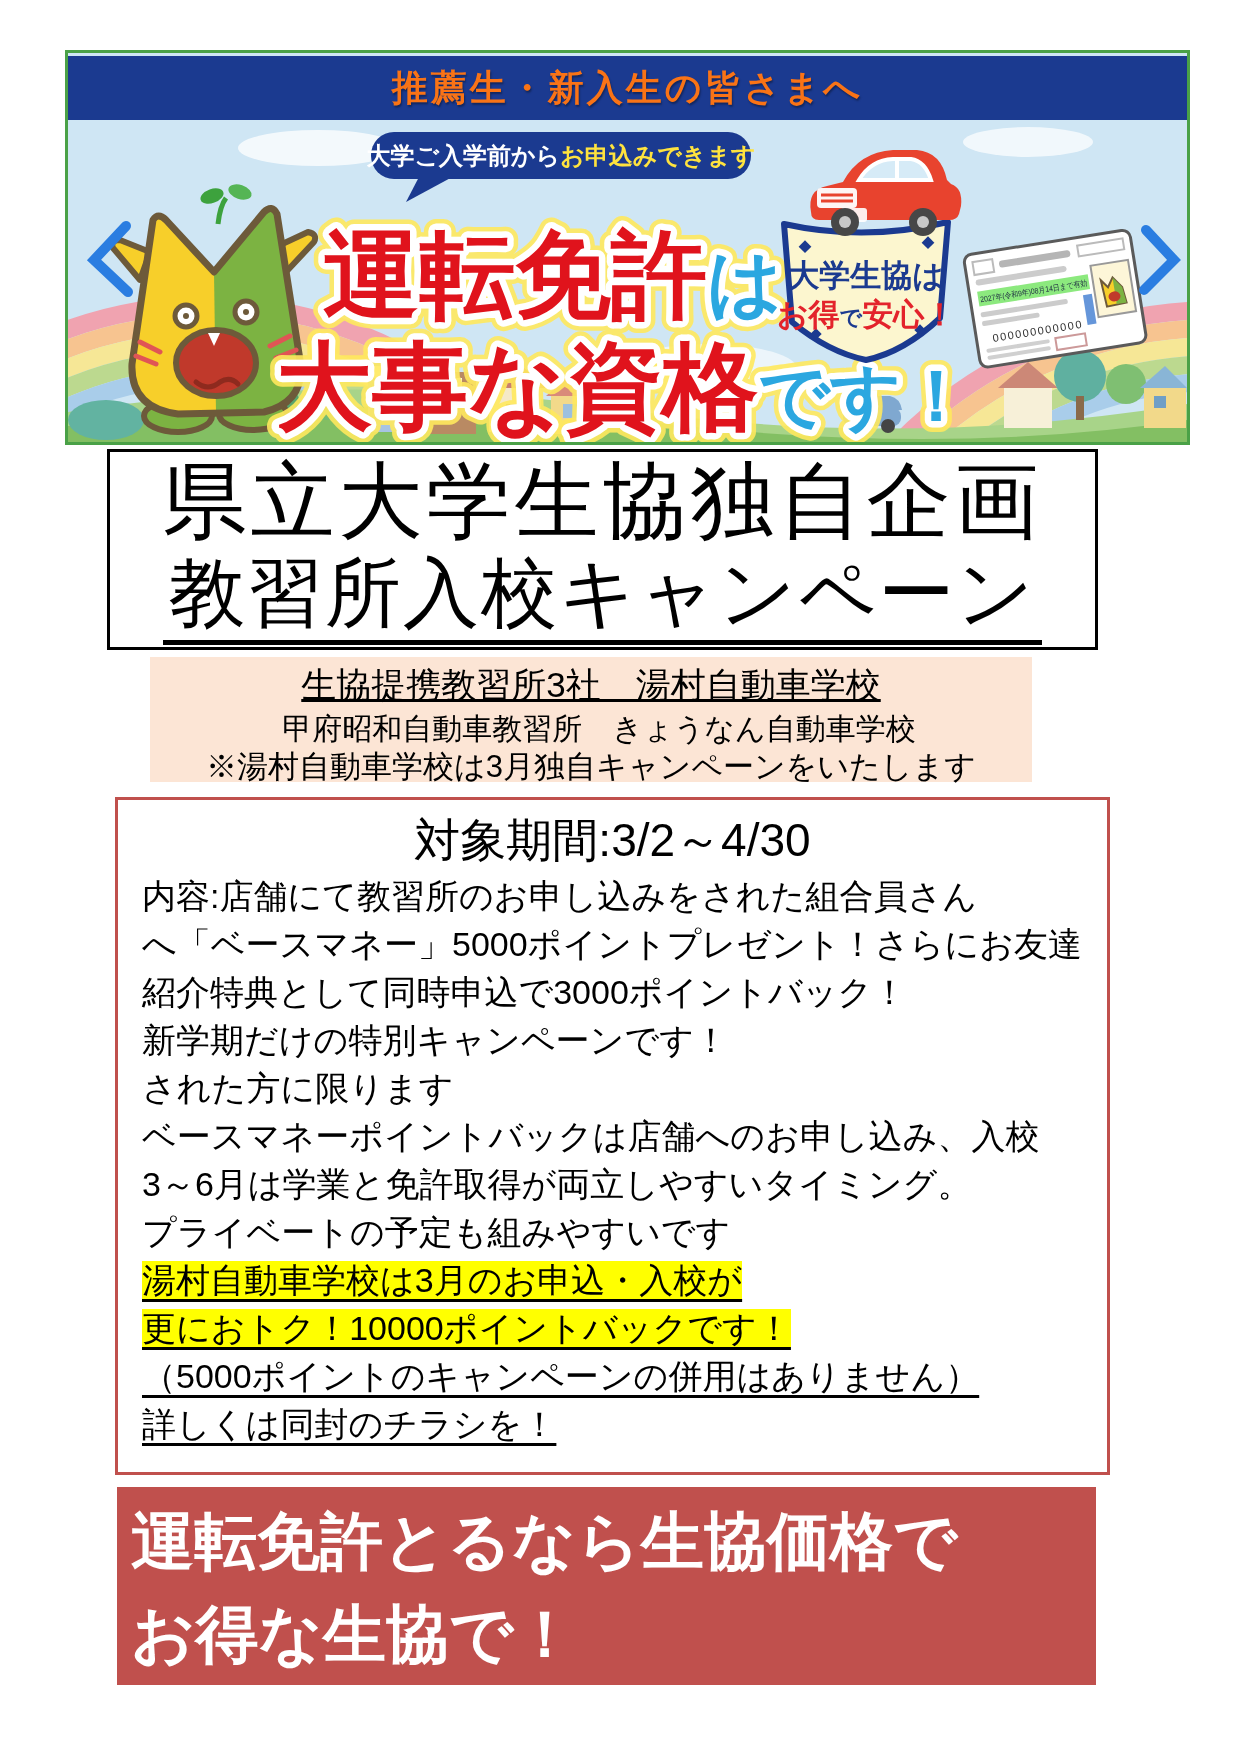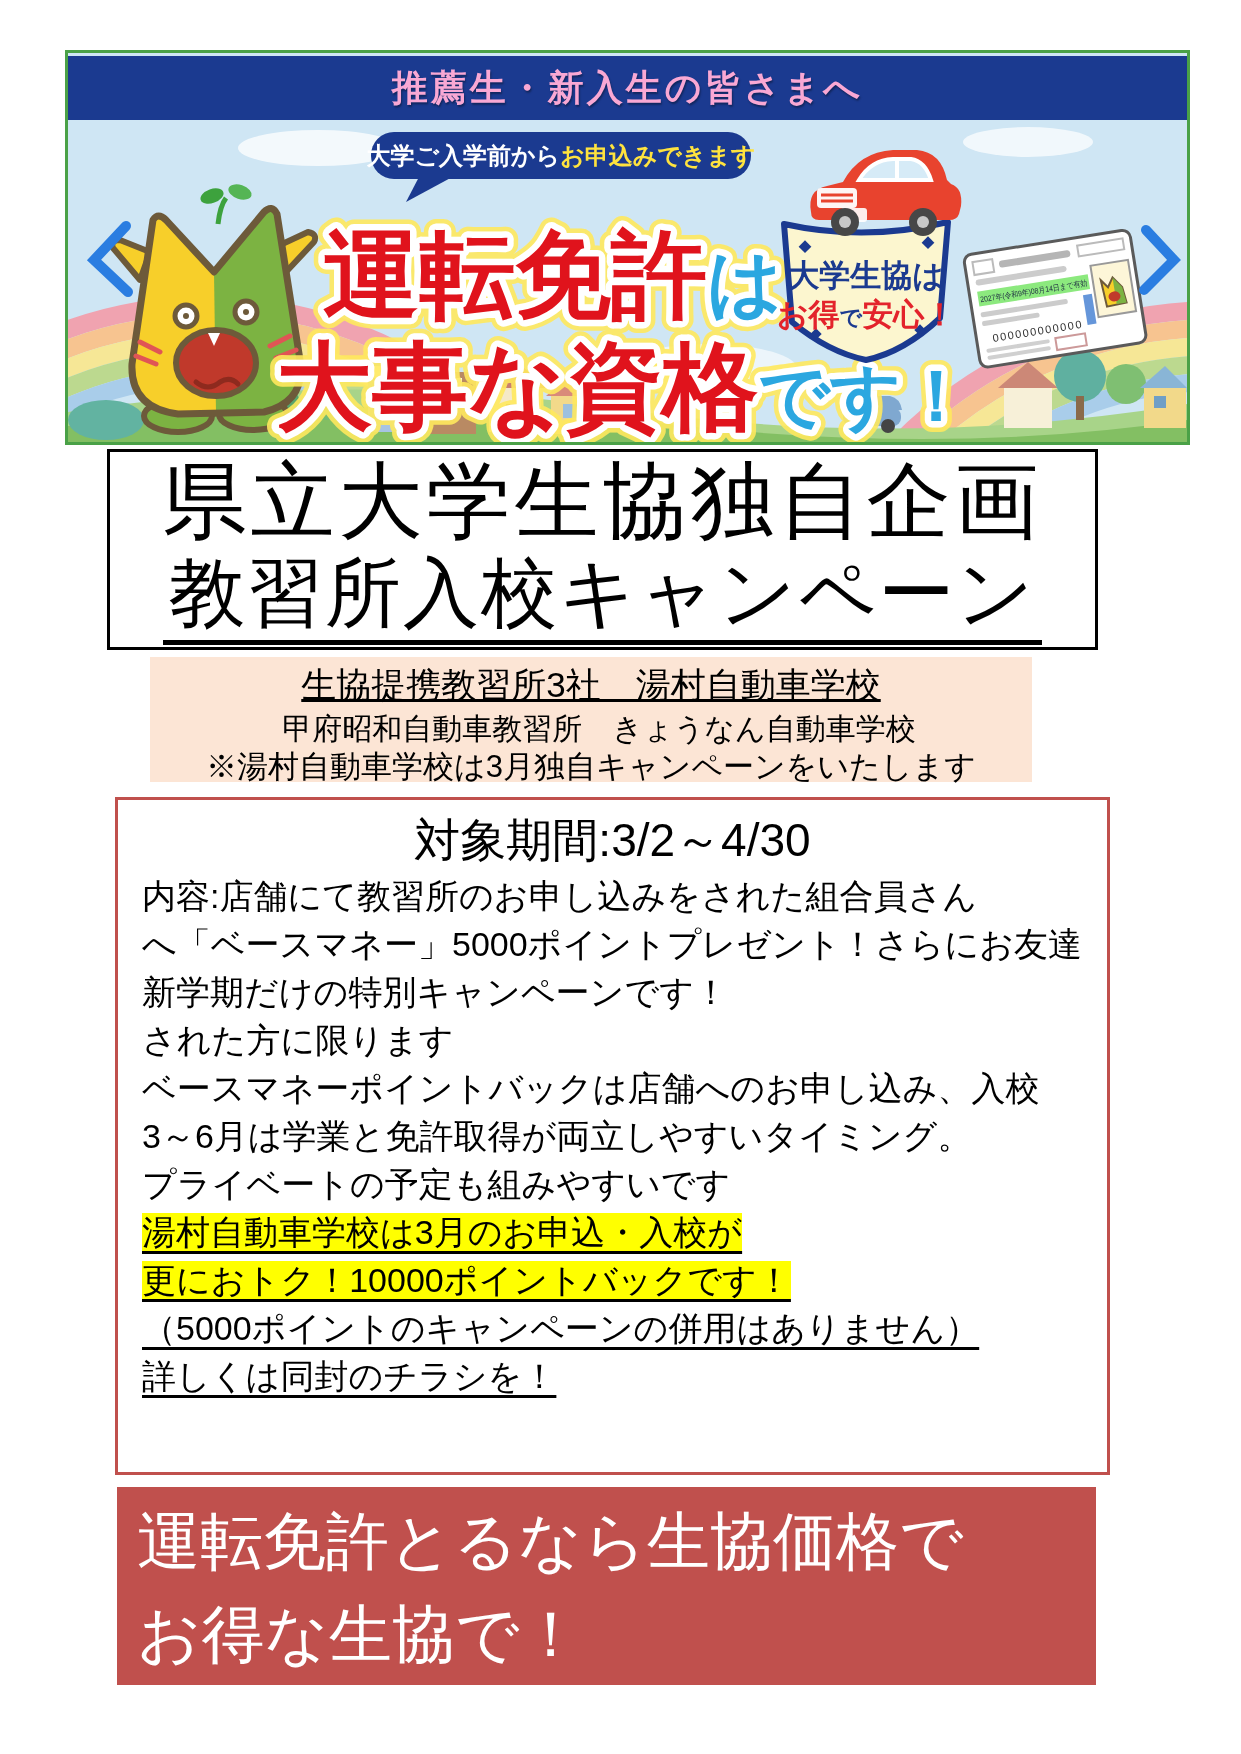--- a/index.html
+++ b/index.html
@@ -4,21 +4,21 @@
 <style>
   html,body{margin:0;padding:0;background:#ffffff;}
   .page{position:relative;width:1241px;height:1754px;background:#fff;overflow:hidden;
         font-family:"Liberation Sans",sans-serif;color:#000;}
 
   
   .banner{position:absolute;left:65px;top:50px;width:1125px;height:395px;
           box-sizing:border-box;border:3px solid #4aa147;background:#cfe6f4;overflow:hidden;}
   .banner-header{margin-top:3px;height:64px;background:#1b3a90;display:flex;
                  align-items:center;justify-content:center;}
-  .banner-header span{color:#f9a8d4;font-size:36px;font-weight:bold;letter-spacing:3px;
+  .banner-header span{color:#f97316;font-size:36px;font-weight:bold;letter-spacing:3px;
                       text-shadow:1px 2px 2px rgba(0,0,0,.35);}
   .banner-art{position:absolute;left:0;top:67px;width:1119px;height:322px;}
   .banner-art svg{display:block;width:100%;height:100%;}
 
   
   .title-box{position:absolute;left:107px;top:449px;width:991px;height:201px;
              box-sizing:border-box;border:3px solid #000;background:#fff;text-align:center;}
   .title-line1{font-size:84px;line-height:98px;letter-spacing:4px;white-space:nowrap;}
   .title-line2{display:inline-block;font-size:76px;line-height:86px;letter-spacing:2px;
                border-bottom:5px solid #000;padding:0 6px 4px 6px;white-space:nowrap;}
@@ -35,21 +35,21 @@
                 box-sizing:border-box;border:3px solid #c0504d;background:#fff;}
   .campaign-heading{text-align:center;font-size:46px;line-height:56px;margin-top:12px;}
   .campaign-lines{margin-top:4px;padding-left:24px;}
   .cline{font-size:34px;line-height:48px;white-space:nowrap;}
   .cline span{display:inline;}
   .hl span{background:#ffff00;}
   .ul span{text-decoration:underline;text-decoration-thickness:3px;text-underline-offset:7px;}
 
   
   .footer-box{position:absolute;left:117px;top:1487px;width:979px;height:198px;
-              background:#c0504d;color:#fff;box-sizing:border-box;padding:8px 0 0 20px;}
+              background:#c0504d;color:#fff;box-sizing:border-box;padding:8px 0 0 14px;font-weight:bold;}
   .footer-box div{font-size:63px;line-height:93px;white-space:nowrap;}
 
   
   .svg-txt{font-family:"Liberation Sans",sans-serif;}
 </style>
 </head>
 <body>
 
 <div class="page">
 
@@ -256,20 +256,21 @@
     <div class="partner-l1">生協提携教習所3社　湯村自動車学校</div>
     <div class="partner-l2">甲府昭和自動車教習所　きょうなん自動車学校</div>
     <div class="partner-l3">※湯村自動車学校は3月独自キャンペーンをいたします</div>
   </div>
 
   <div class="campaign-box">
     <div class="campaign-heading">対象期間:3/2～4/30</div>
     <div class="campaign-lines">
       <div class="cline"><span>内容:店舗にて教習所のお申し込みをされた組合員さん</span></div>
       <div class="cline"><span>へ「ベースマネー」5000ポイントプレゼント！さらにお友達</span></div>
+      <div class="cline"><span>紹介特典として同時申込で3000ポイントバック！</span></div>
       <div class="cline"><span>新学期だけの特別キャンペーンです！</span></div>
       <div class="cline"><span>された方に限ります</span></div>
       <div class="cline"><span>ベースマネーポイントバックは店舗へのお申し込み、入校</span></div>
       <div class="cline"><span>3～6月は学業と免許取得が両立しやすいタイミング。</span></div>
       <div class="cline"><span>プライベートの予定も組みやすいです</span></div>
       <div class="cline hl ul"><span>湯村自動車学校は3月のお申込・入校が</span></div>
       <div class="cline hl ul"><span>更におトク！10000ポイントバックです！</span></div>
       <div class="cline ul"><span>（5000ポイントのキャンペーンの併用はありません）</span></div>
       <div class="cline ul"><span>詳しくは同封のチラシを！</span></div>
     </div>

